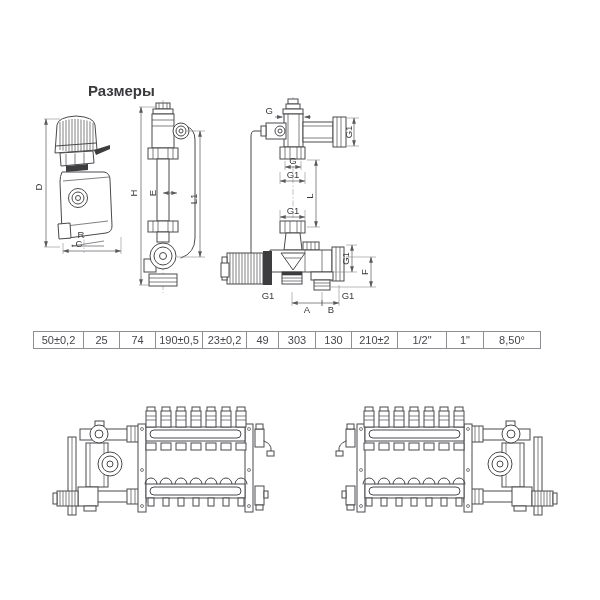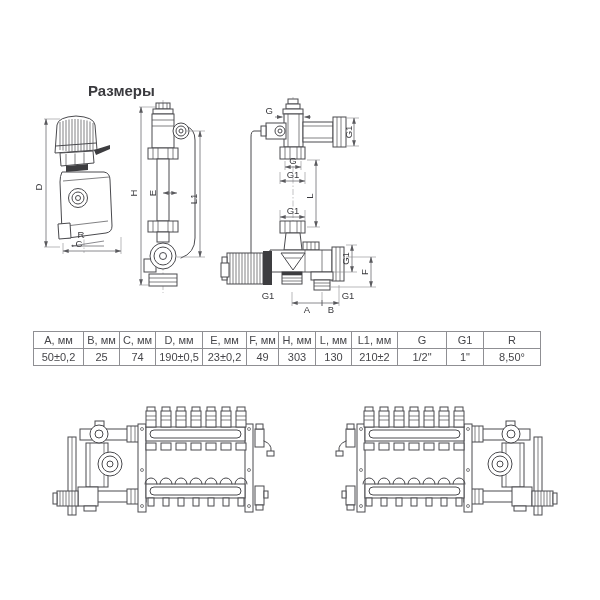--- a/index.html
+++ b/index.html
@@ -271,34 +271,20 @@
       <col style="width:44px">
         <col style="width:32px">
         <col style="width:37px">
         <col style="width:36px">
       <col style="width:46px">
         <col style="width:49px">
         <col style="width:37px">
         <col style="width:57px">
     </colgroup>
     <tbody>
-        <tr>
-      <td>A, мм</td>
-      <td>B, мм</td>
-      <td>C, мм</td>
-      <td>D, мм</td>
-      <td>E, мм</td>
-      <td>F, мм</td>
-      <td>H, мм</td>
-      <td>L, мм</td>
-      <td>L1, мм</td>
-      <td>G</td>
-      <td>G1</td>
-      <td>R</td>
-    </tr>
     <tr>
       <td>50±0,2</td>
       <td>25</td>
       <td>74</td>
       <td>190±0,5</td>
       <td>23±0,2</td>
       <td>49</td>
       <td>303</td>
       <td>130</td>
       <td>210±2</td>

